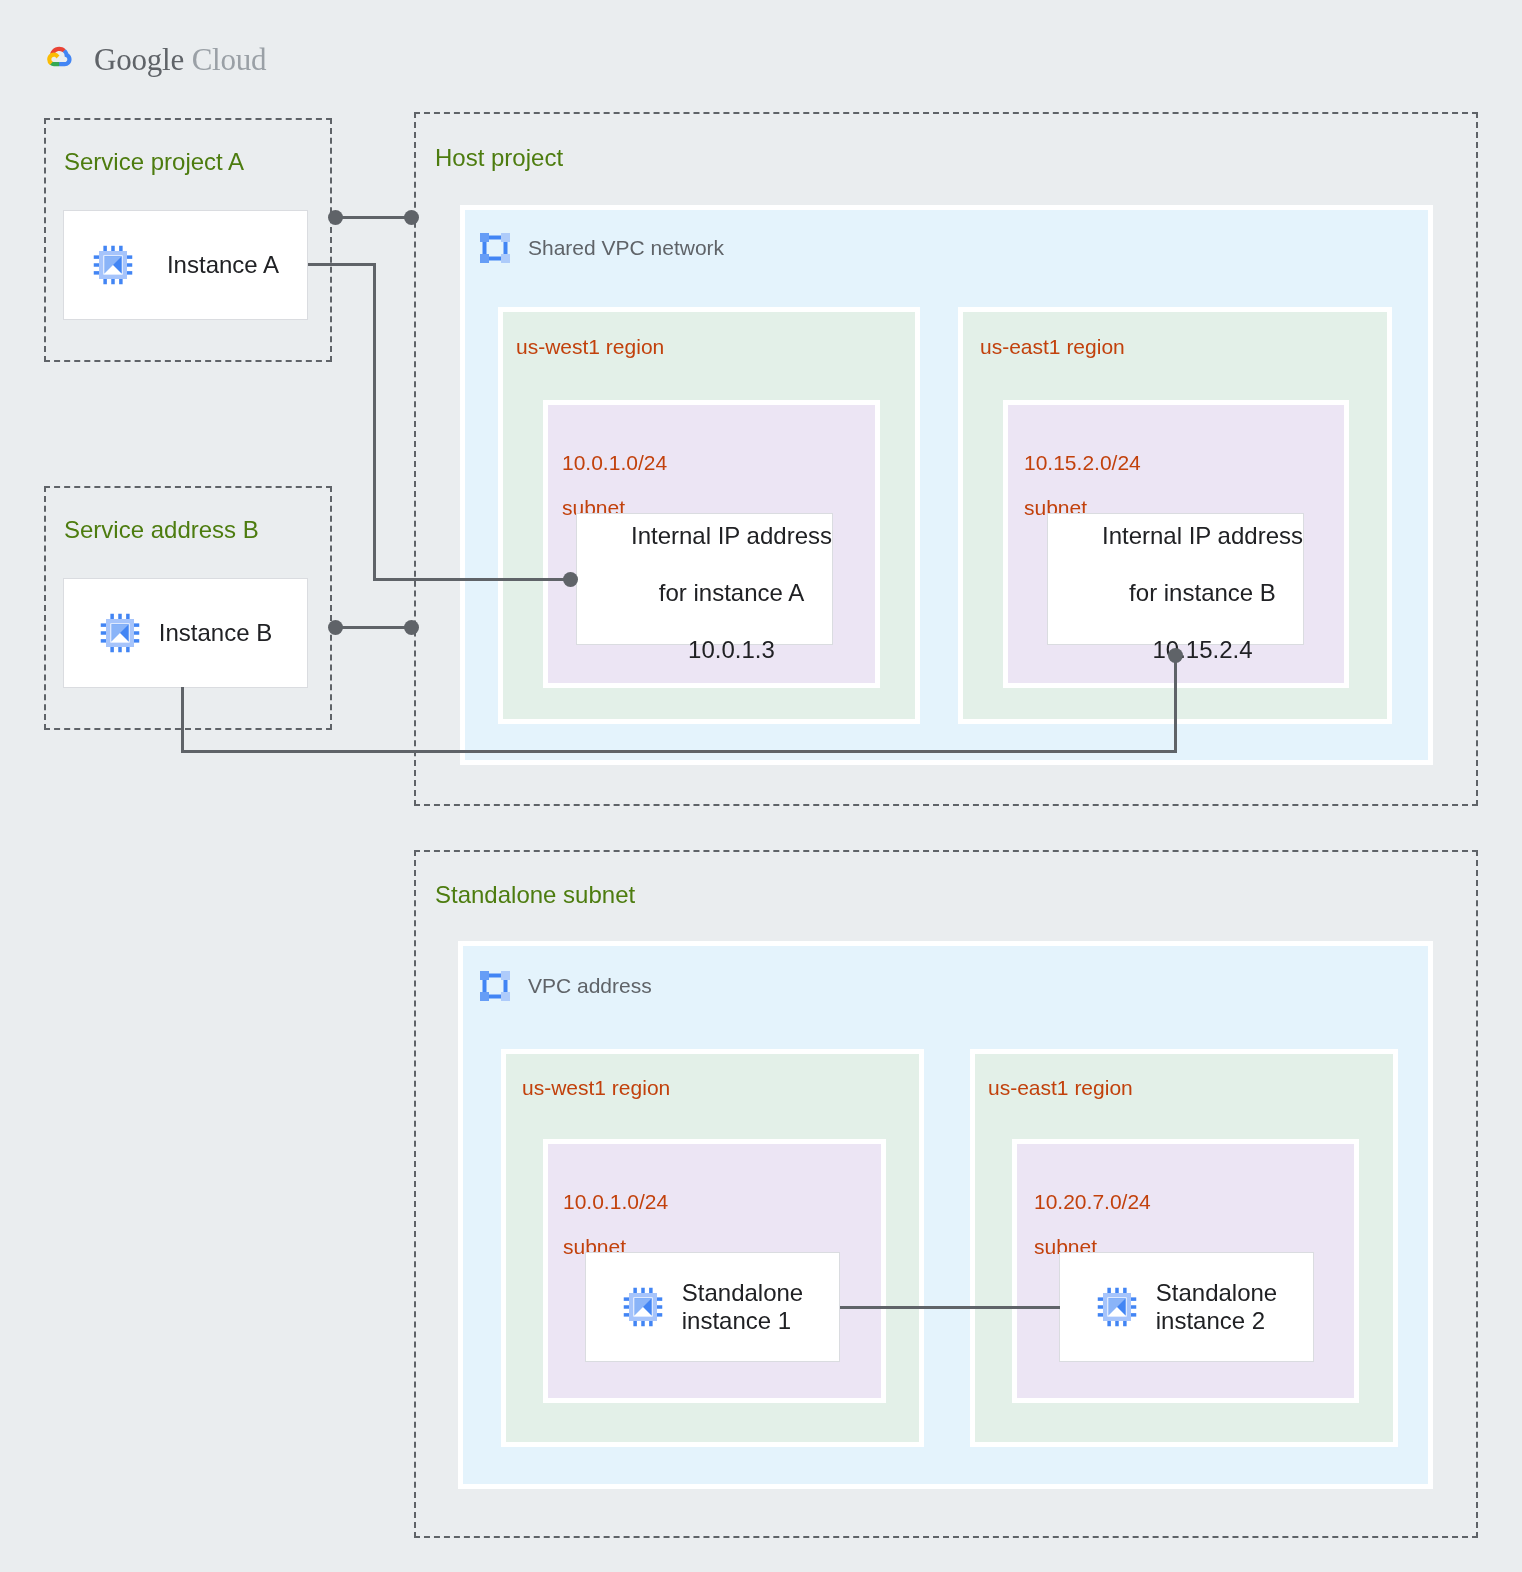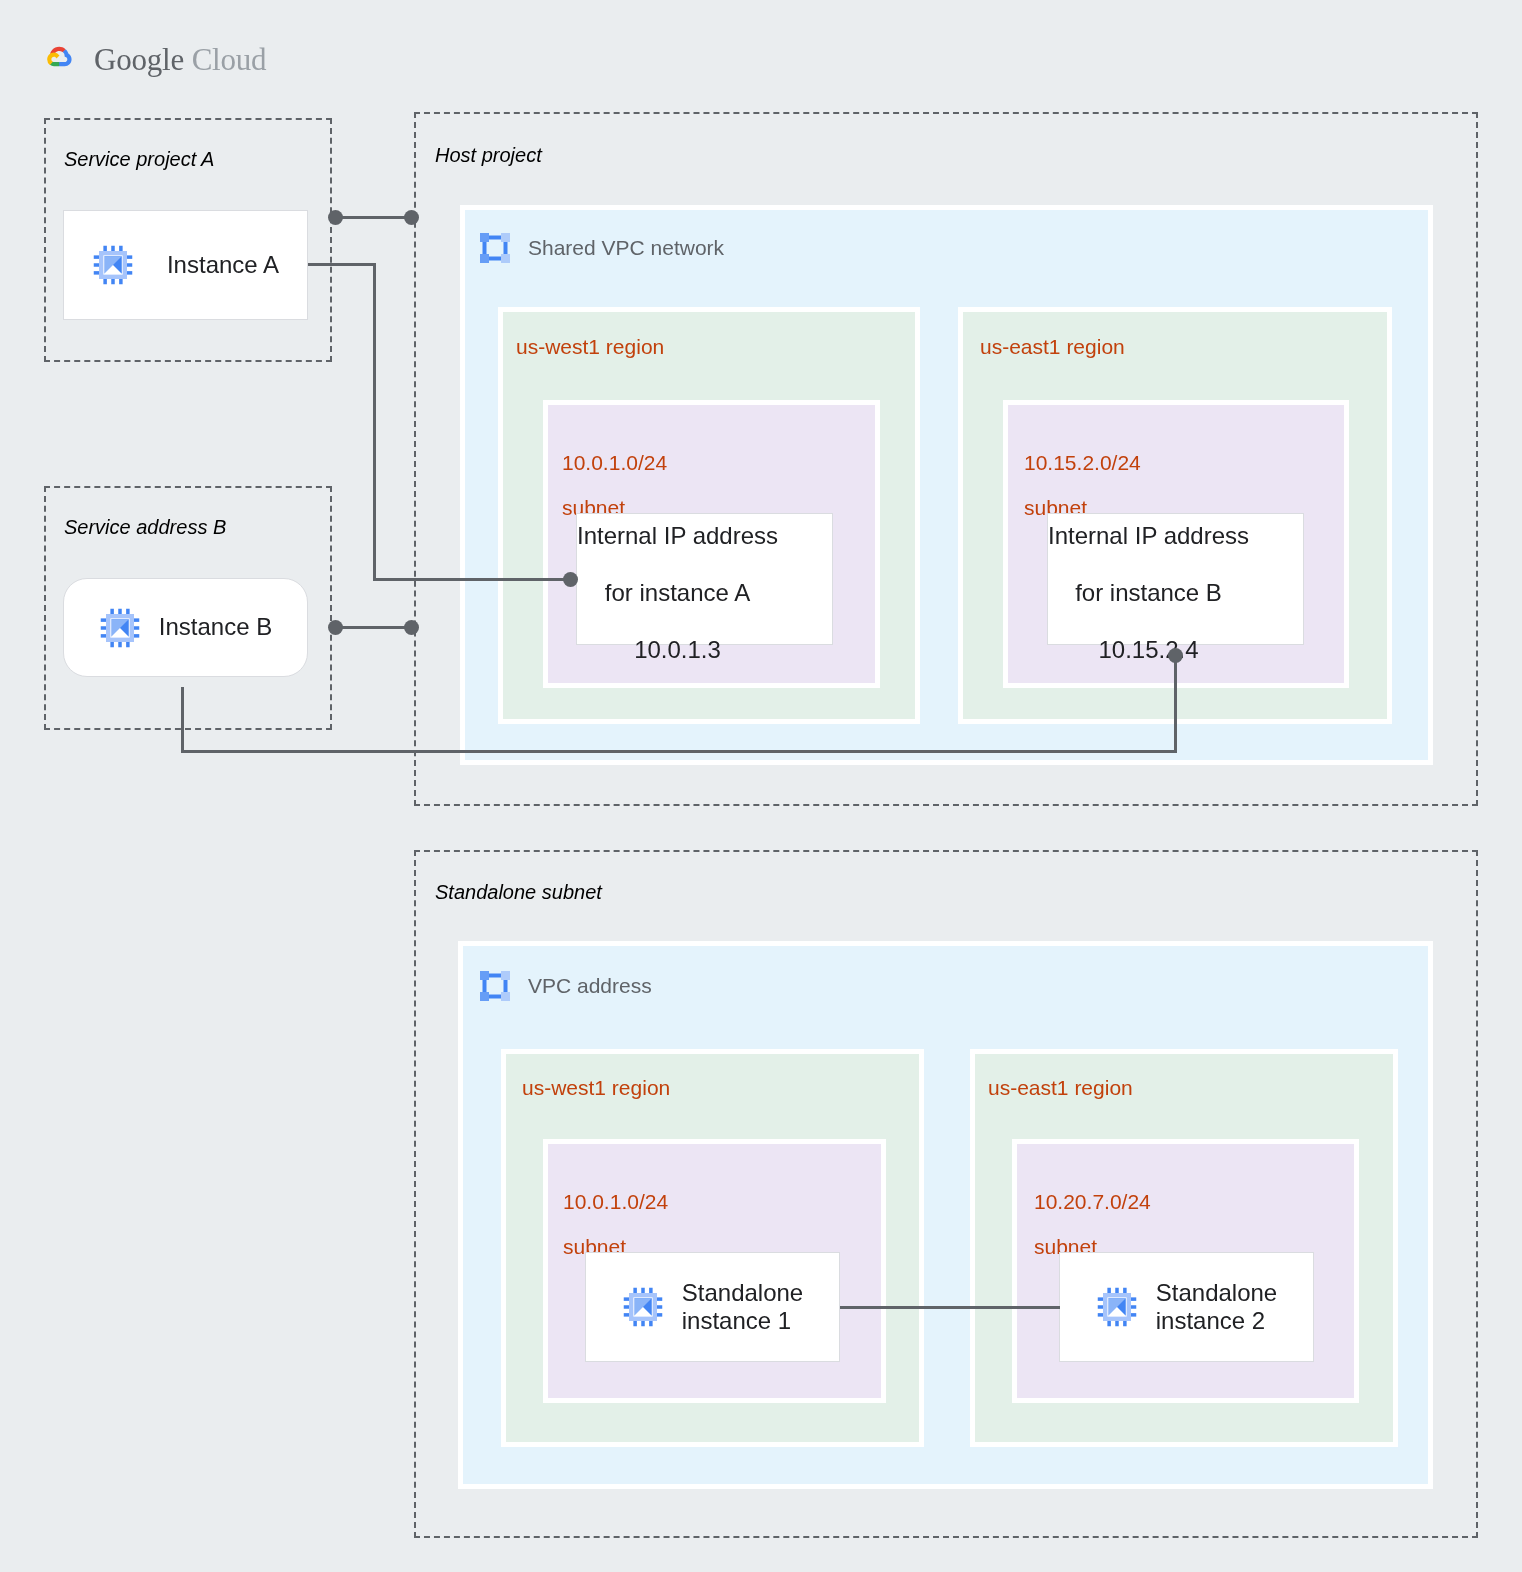--- a/index.html
+++ b/index.html
@@ -20,24 +20,23 @@
   #gc-logo .wordmark .light{color:#9aa0a6;}
 
   
   .project{
     border:2px dashed #5f6368;
     box-sizing:border-box;
     background:transparent;
   }
   .project-label{
     position:absolute;
-    font-size:20px;
-    color:#000000;
+    font-size:24px;
+    color:#4d7c0f;
     white-space:nowrap;
-    font-style:italic;
   }
 
   
   .vpc-box{
     background:#e4f3fc;
     border:5px solid #ffffff;
     box-sizing:border-box;
   }
   .region-box{
     background:#e3f0e8;
@@ -57,21 +56,21 @@
     white-space:pre-line;
   }
 
   
   .card{
     background:#ffffff;
     border:1px solid #dadce0;
     box-sizing:border-box;
     display:flex;
     align-items:center;
-    justify-content:flex-start;
+    justify-content:flex-end;
   }
   .card-text{
     font-size:24px;
     color:#202124;
     text-align:center;
     line-height:1.18;
     white-space:pre-line;
   }
   .card-inline{
     display:flex;align-items:center;justify-content:center;gap:18px;
@@ -129,21 +128,21 @@
       <path d="M14 14h20v20z" fill="#4285f4"></path>
       <path d="M14 14h20L14 34z" fill="#8ab4f8"></path>
     </svg>
   </span>
   <span class="card-text">Instance A</span>
 </div>
 
 <div class="abs project" style="left:44px;top:486px;width:288px;height:244px;"></div>
 <div class="project-label" style="left:64px;top:516px;">Service address B</div>
 
-<div class="abs card card-inline" style="left:63px;top:578px;width:245px;height:99px;border-radius:24px;">
+<div class="abs card card-inline" style="left:63px;top:578px;width:245px;height:110px;">
   <span>
     <svg width="42" height="42" viewBox="0 0 48 48">
       <g fill="#4285f4">
         <rect x="13" y="2" width="4" height="7"></rect>
           <rect x="22" y="2" width="4" height="7"></rect>
           <rect x="31" y="2" width="4" height="7"></rect>
         <rect x="13" y="39" width="4" height="7"></rect>
           <rect x="22" y="39" width="4" height="7"></rect>
           <rect x="31" y="39" width="4" height="7"></rect>
         <rect x="2" y="13" width="7" height="4"></rect>

